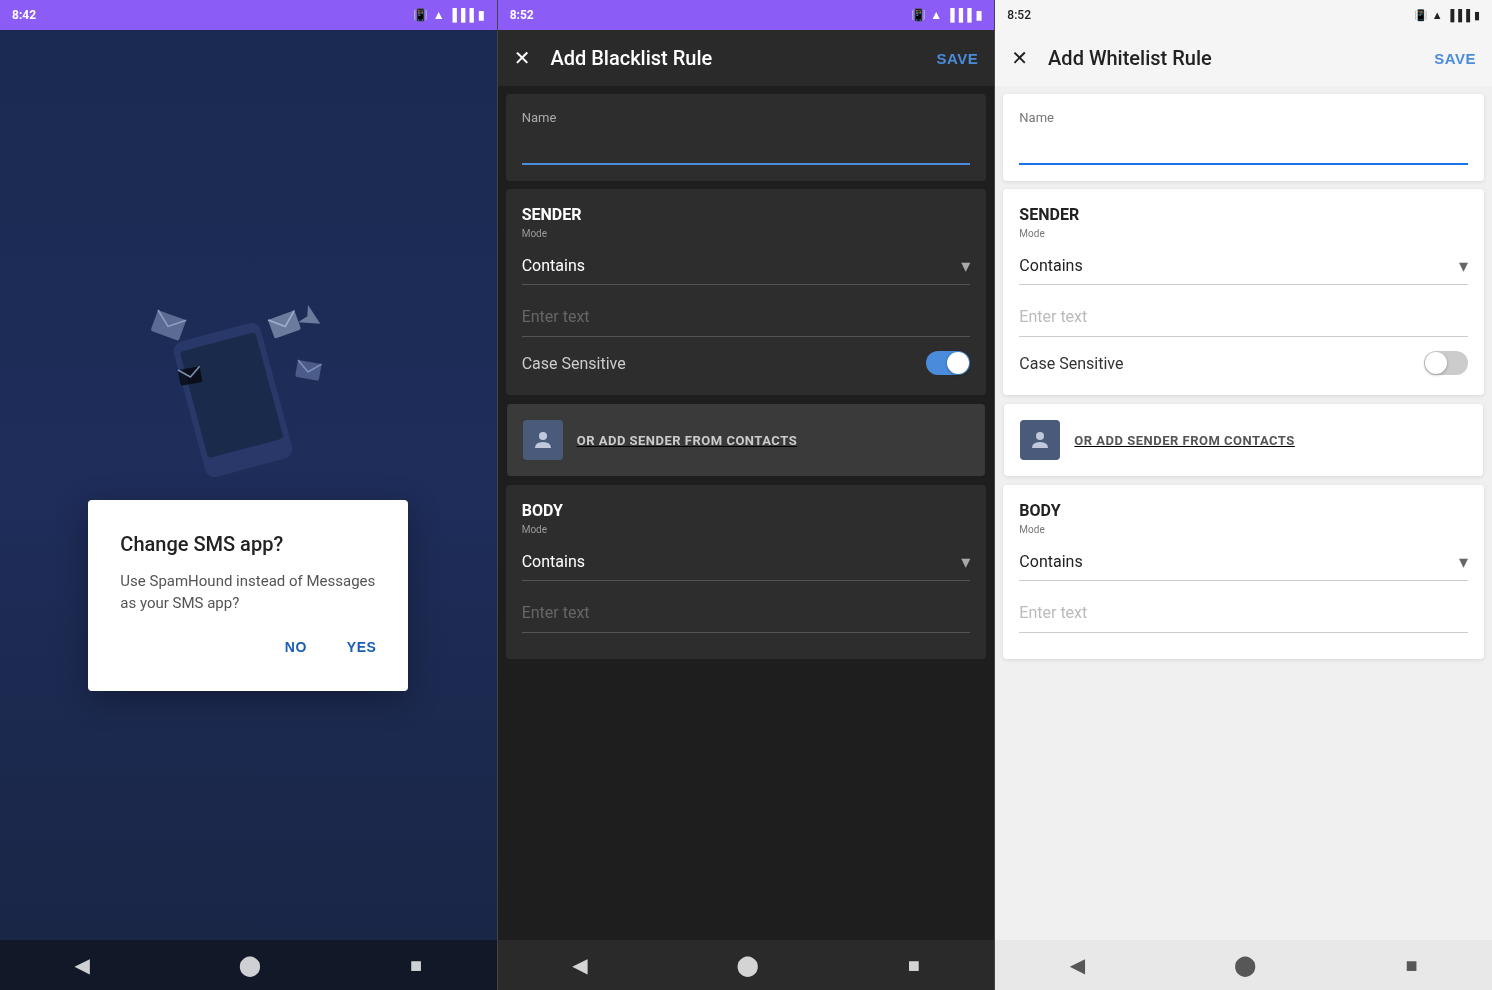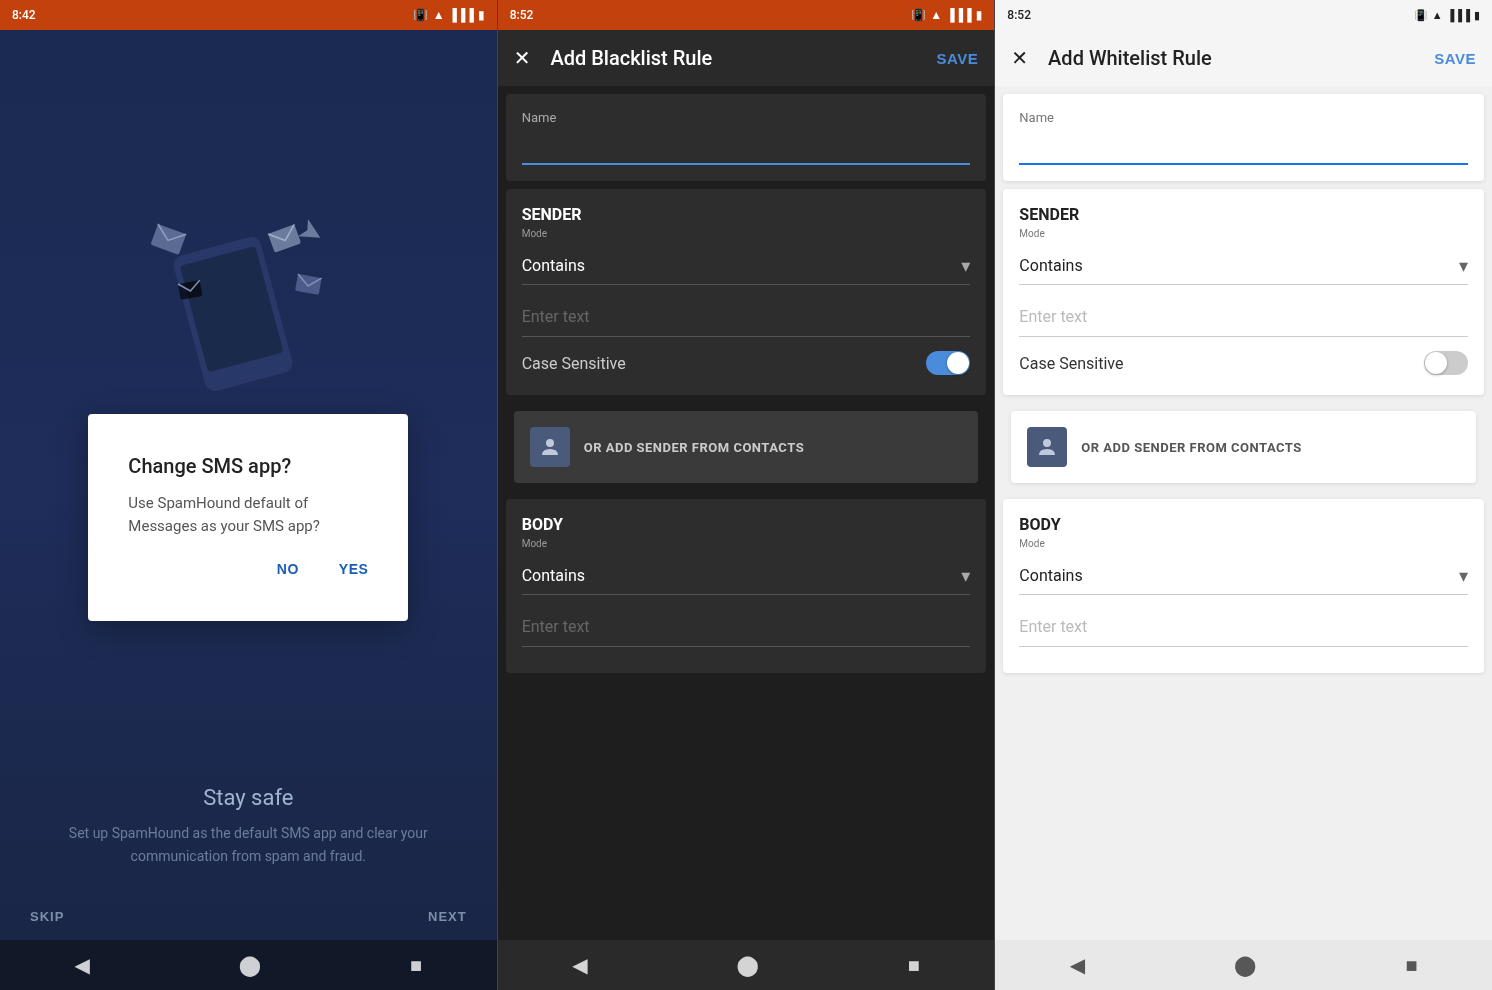--- a/index.html
+++ b/index.html
@@ -25,22 +25,23 @@
     .status-bar {
       height: 30px;
       display: flex;
       align-items: center;
       justify-content: space-between;
       padding: 0 12px;
       font-size: 12px;
       font-weight: 500;
     }
     .status-bar.dark {
-      background: #c2410c;
+      background: #8b5cf6;
       color: #fff;
+      font-weight: bold;
     }
     .status-bar.light {
       background: #f5f5f5;
       color: #222;
     }
     .status-left { display: flex; align-items: center; gap: 6px; }
     .status-right { display: flex; align-items: center; gap: 4px; }
     .status-icons { display: flex; align-items: center; gap: 4px; }
 
     
@@ -68,21 +69,21 @@
       width: 260px;
       height: 200px;
       position: relative;
       margin-bottom: 20px;
     }
 
     
     .dialog {
       background: #fff;
       border-radius: 4px;
-      padding: 40px;
+      padding: 32px;
       width: 320px;
       box-shadow: 0 8px 32px rgba(0,0,0,0.3);
     }
     .dialog-title {
       font-size: 20px;
       font-weight: 500;
       color: #222;
       margin-bottom: 14px;
     }
     .dialog-body {
@@ -316,27 +317,28 @@
       position: absolute;
       top: 1px;
       box-shadow: 0 1px 3px rgba(0,0,0,0.3);
       transition: left 0.2s;
     }
     .toggle.on .toggle-knob { left: 21px; }
     .toggle.off .toggle-knob { left: 1px; }
 
     
     .contact-btn {
-      margin: 16px;
+      margin: 9px;
       border-radius: 4px;
       display: flex;
       align-items: center;
       padding: 16px;
       cursor: pointer;
       gap: 14px;
+      text-decoration: underline;
     }
     .contact-btn.dark { background: #3a3a3a; }
     .contact-btn.light { background: #fff; box-shadow: 0 1px 4px rgba(0,0,0,0.1); }
 
     .contact-icon-circle {
       width: 40px;
       height: 40px;
       border-radius: 4px;
       background: #4a5a7a;
       display: flex;
@@ -409,36 +411,28 @@
           </g>
 
           <g transform="translate(190, 25) rotate(30)">
             <polygon points="0,0 20,10 0,20 5,10" fill="#8090b0" opacity="0.8"></polygon>
           </g>
         </svg>
       </div>
 
       <div class="dialog">
         <div class="dialog-title">Change SMS app?</div>
-        <div class="dialog-body">Use SpamHound default of Messages as your SMS app?</div>
+        <div class="dialog-body">Use SpamHound instead of Messages as your SMS app?</div>
         <div class="dialog-actions">
           <button class="dialog-btn">NO</button>
           <button class="dialog-btn">YES</button>
         </div>
       </div>
     </div>
 
-    <div class="welcome-bottom">
-      <div class="welcome-title">Stay safe</div>
-      <div class="welcome-desc">Set up SpamHound as the default SMS app and clear your communication from spam and fraud.</div>
-      <div class="welcome-nav">
-        <button class="welcome-nav-btn">SKIP</button>
-        <button class="welcome-nav-btn">NEXT</button>
-      </div>
-    </div>
   </div>
 
   <div class="nav-bar dark">
     <span class="nav-icon">◀</span>
     <span class="nav-icon">⬤</span>
     <span class="nav-icon">■</span>
   </div>
 </div>
 
 <div class="panel-divider"></div>

